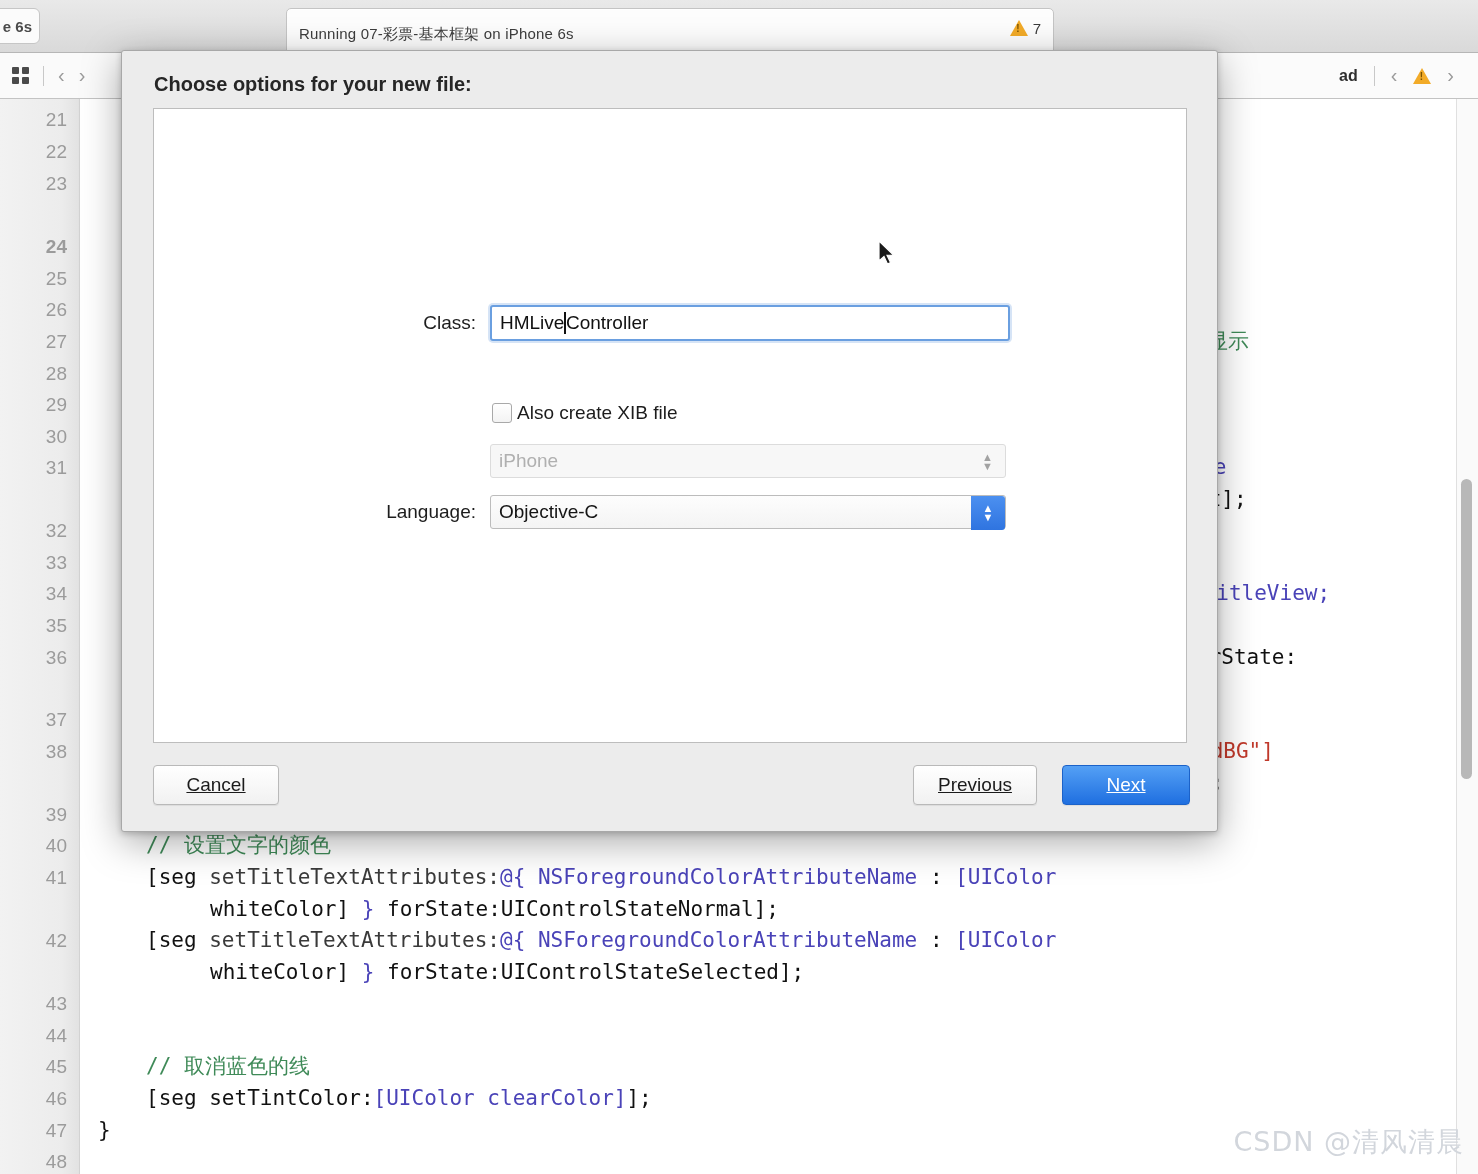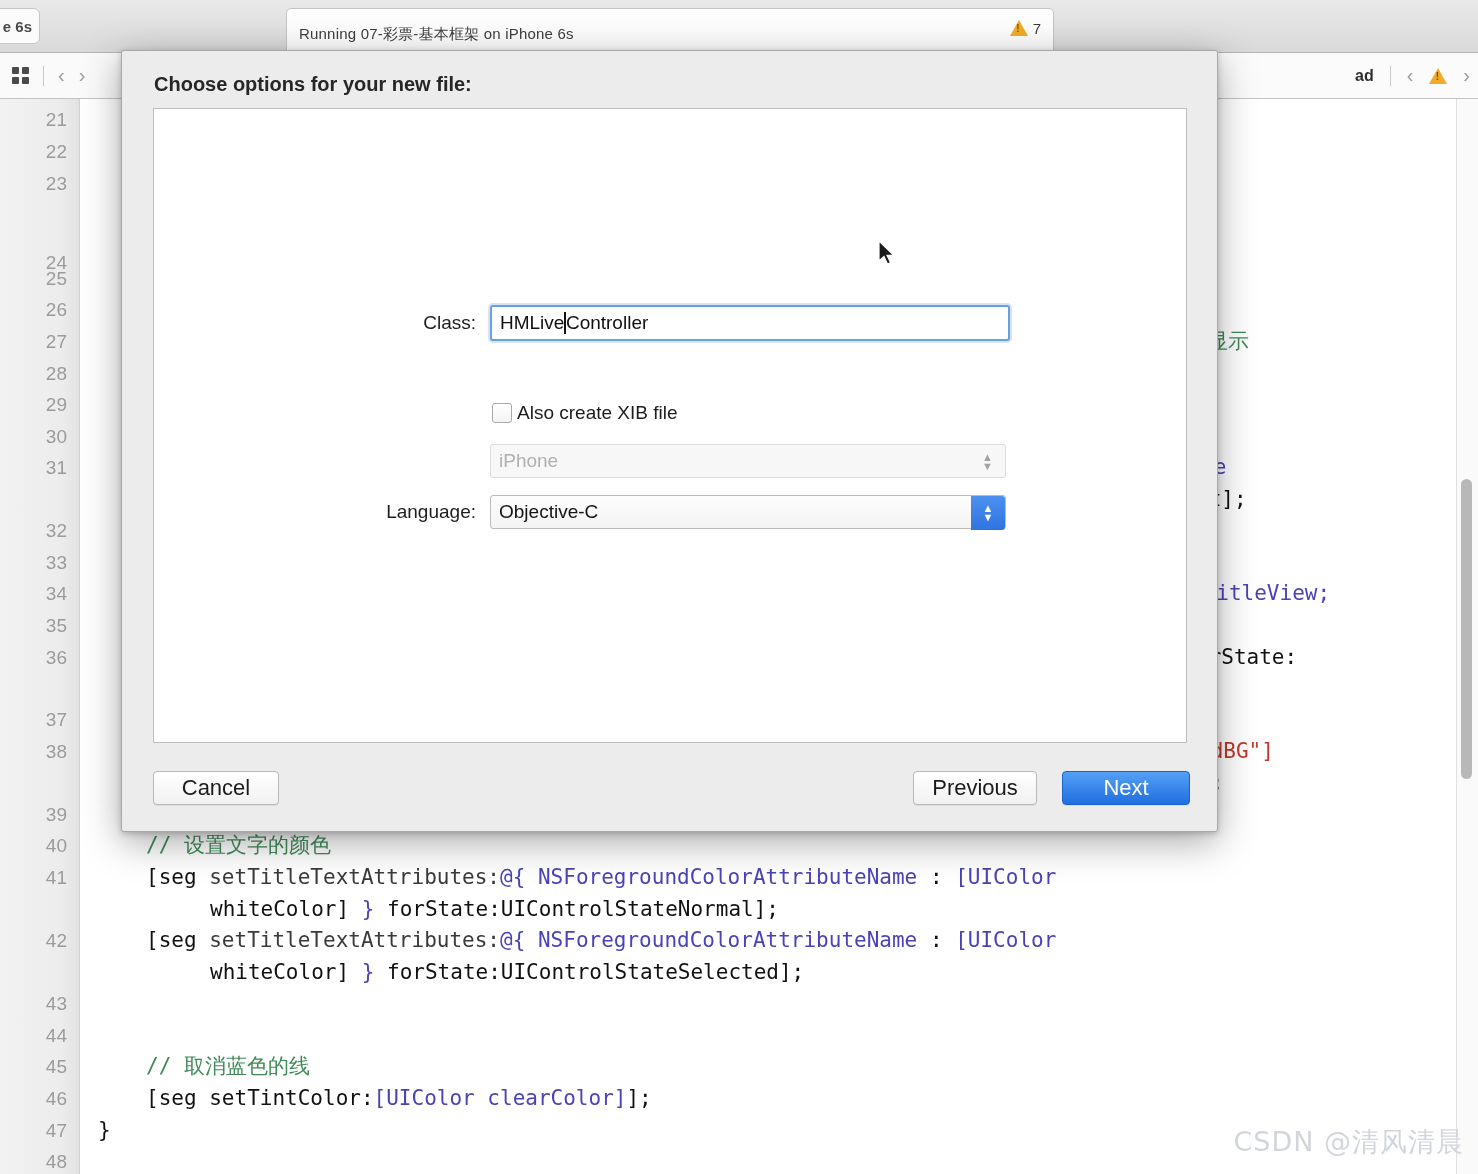--- a/index.html
+++ b/index.html
@@ -51,21 +51,21 @@
     position: absolute; left: 0; top: 53px; width: 1478px; height: 46px;
     background: #f3f3f3; border-bottom: 1px solid #c3c3c3;
   }
   .tb-left {
     position: absolute; left: 0; top: 0; width: 128px; height: 45px;
     background: #fafafa; border-right: 1px solid #cfcfcf;
     display: flex; align-items: center; gap: 14px; padding-left: 12px;
   }
   .tb-right {
     position: absolute; right: 0; top: 0; height: 45px;
-    display: flex; align-items: center; gap: 16px; padding-right: 8px;
+    display: flex; align-items: center; gap: 16px; padding-right: 24px;
   }
   .jump-label { font-size: 16px; font-weight: bold; color: #2e2e2e; }
   .divider-v { width: 1px; height: 20px; background: #c8c8c8; }
   .chev { font-size: 20px; color: #9a9a9a; cursor: default; }
   .grid-icon { display: grid; grid-template-columns: 7px 7px; grid-template-rows: 7px 7px;
     gap: 3px; }
   .grid-icon i { display: block; background: #4a4a4a; border-radius: 1px; }
   .tb-center-bar {
     position: absolute; left: 128px; right: 0; top: 0; height: 45px;
     background: #fbfbfb;
@@ -178,25 +178,26 @@
 
   .checkbox-row { display: flex; align-items: center; gap: 5px; margin-left: 8px; }
   .checkbox {
     width: 20px; height: 20px; border: 1px solid #a9a9a9; border-radius: 3px;
     background: linear-gradient(#ffffff,#f3f3f3);
   }
   .cb-label { font-size: 19px; color: #1c1c1c; }
 
   .sheet-footer { position: absolute; left: 0; bottom: 0; width: 1097px; height: 86px; }
   .btn {
-    height: 34px; border: 1px solid #b9b9b9; border-radius: 4px;
+    height: 40px; border: 1px solid #b9b9b9; border-radius: 4px;
     background: linear-gradient(#ffffff,#f1f1f1);
-    font-size: 22px; color: #1b1b1b;
+    font-size: 19px; color: #1b1b1b;
     display: flex; align-items: center; justify-content: center;
     box-shadow: 0 1px 1px rgba(0,0,0,.07);
+    text-decoration: underline;
   }
   .btn-primary {
     background: linear-gradient(#54a0f5,#1f6fe0); border-color: #1b62c9; color: #fff;
   }
   .btn-cancel { position: absolute; left: 31px; bottom: 26px; width: 126px; }
   .btn-prev   { position: absolute; right: 182px; bottom: 26px; width: 124px; }
   .btn-next   { position: absolute; right: 29px; bottom: 26px; width: 128px; }
 
   .cursor-arrow { position: absolute; left: 755px; top: 189px; width: 20px; height: 28px; }
 </style>
@@ -238,21 +239,21 @@
       <span class="warn-tri"></span>
       <span class="chev">›</span>
     </div>
   </div>
 
   <div class="editor">
     <div class="gutter" id="gutter">
         <div class="gnum" style="top: 10px;">21</div>
         <div class="gnum" style="top: 42px;">22</div>
         <div class="gnum" style="top: 74px;">23</div>
-        <div class="gnum" style="top: 153px;">24</div>
+        <div class="gnum" style="top: 137px; font-weight: bold;">24</div>
         <div class="gnum" style="top: 169px;">25</div>
         <div class="gnum" style="top: 200px;">26</div>
         <div class="gnum" style="top: 232px;">27</div>
         <div class="gnum" style="top: 264px; text-align: right;">28</div>
         <div class="gnum" style="top: 295px;">29</div>
         <div class="gnum" style="top: 327px;">30</div>
         <div class="gnum" style="top: 358px;">31</div>
         <div class="gnum" style="top: 421px;">32</div>
         <div class="gnum" style="top: 453px;">33</div>
         <div class="gnum" style="top: 484px;">34</div>

